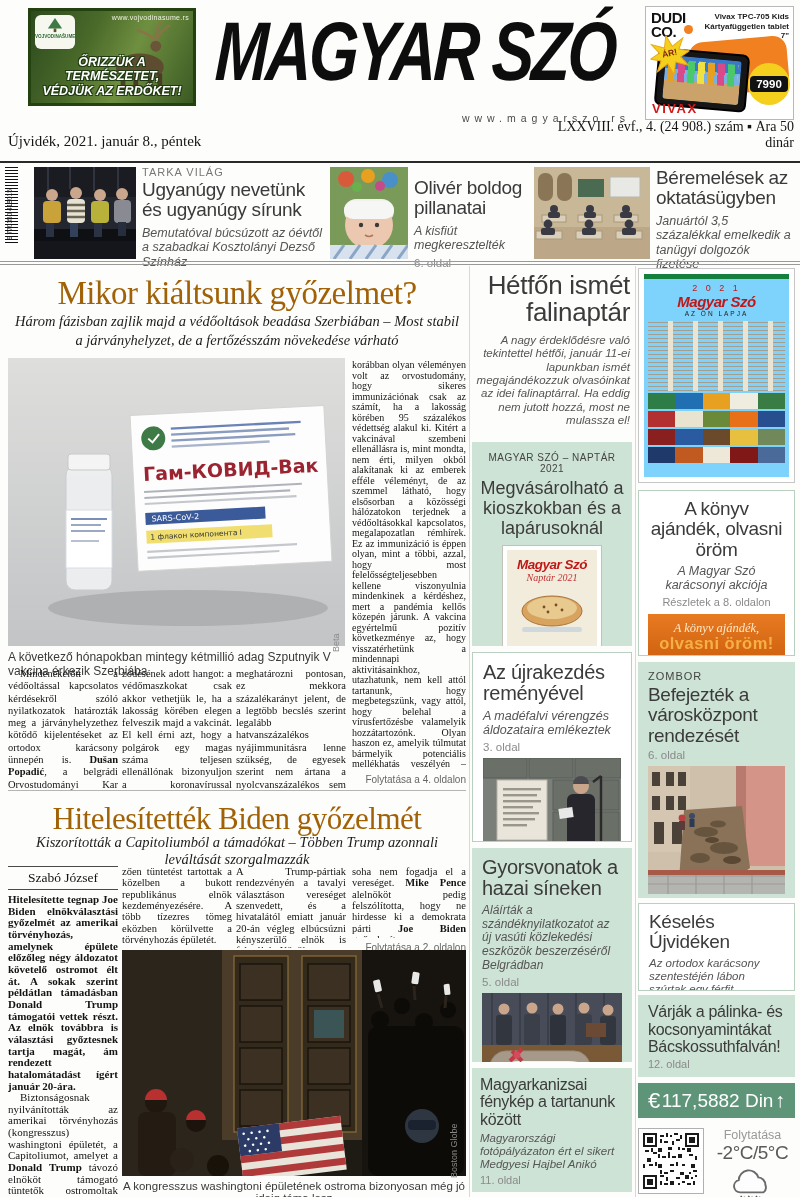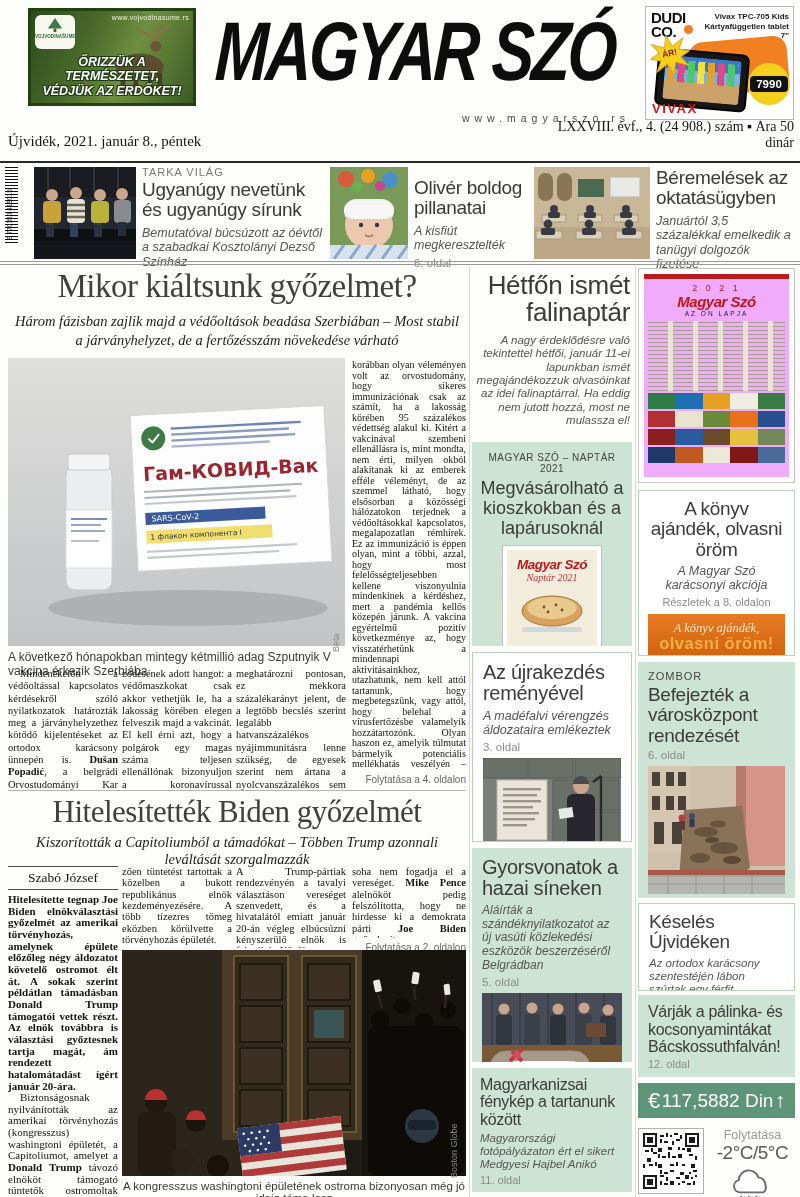--- a/index.html
+++ b/index.html
@@ -51,21 +51,21 @@
   .bars{position:absolute;left:3px;top:0;width:13px;height:76px;
         background:repeating-linear-gradient(180deg,#111 0 1.5px,#fff 1.5px 3px,#111 3px 3.8px,#fff 3.8px 6px,#111 6px 7px,#fff 7px 9px);}
   .bc-num{position:absolute;left:-33px;top:44px;width:80px;transform:rotate(-90deg);font-size:6.5px;color:#222;text-align:center;}
   .kicker{font-size:11px;letter-spacing:1px;color:#777;}
   .strip-title{font-size:19px;line-height:1.07;color:#3a3a3a;letter-spacing:-.3px;margin-top:2px;}
   .strip-deck{font-size:12.5px;font-style:italic;color:#555;line-height:1.16;margin-top:5px;}
   .page-ref{font-size:11.5px;color:#8a8a8a;margin-top:4px;}
   .strip-sep{left:0;top:261px;width:800px;height:4px;border-top:1px solid #999;border-bottom:1px solid #999;box-sizing:border-box;}
 
   
-  .h1{font-family:"Liberation Serif",serif;text-align:center;color:#404040;letter-spacing:-.5px;}
+  .h1{font-family:"Liberation Serif",serif;text-align:center;color:#a16207;letter-spacing:-.5px;margin-top:7px;}
   .deck{font-family:"Liberation Serif",serif;font-style:italic;text-align:center;color:#1d1d1d;}
   .caption{font-size:12px;color:#3a3a3a;}
   .body-col{font-family:"Liberation Serif",serif;text-align:justify;color:#141414;overflow:hidden;}
   .vcol{font-size:10.5px;line-height:1.17;}
   .vcolR{font-size:10px;line-height:1.05;}
   .bcol{font-size:10.5px;line-height:1.08;}
   .bcol1{font-size:11px;line-height:1.06;}
   .blead{margin:0;font-weight:bold;}
   .bpara{margin:0;text-indent:12px;}
   .vcol1{text-indent:12px;}
@@ -86,21 +86,21 @@
   .fali-title{font-size:26px;line-height:1.05;color:#3b3b3b;text-align:right;letter-spacing:-.3px;}
   .fali-text{font-size:11.5px;font-style:italic;color:#555;text-align:right;line-height:1.16;}
   .nap-kick{font-size:10px;letter-spacing:.5px;color:#444;text-align:center;}
   .nap-title{font-size:18px;line-height:1.1;color:#3b3b3b;text-align:center;margin-top:5px;}
   .nap-cover{width:98px;height:112px;margin:8px auto 0;background:#f2ecdc;border:4px solid #fff;outline:1px solid #c2c2b8;
              box-sizing:border-box;text-align:center;}
   .nap-cov-t{color:#c01818;font-weight:bold;font-style:italic;font-size:13.5px;margin-top:7px;letter-spacing:-.5px;}
   .nap-cov-s{color:#c03030;font-style:italic;font-size:10px;font-family:"Liberation Serif",serif;}
   
   .calad{left:638px;top:268px;width:157px;height:215px;background:#fff;border:1px solid #c6c6c6;padding:5px;box-sizing:border-box;}
-  .calin{position:relative;width:100%;height:100%;background:#f0abfc;border-top:5px solid #b91c1c;box-sizing:border-box;}
+  .calin{position:relative;width:100%;height:100%;background:#7dd3fc;border-top:5px solid #15803d;box-sizing:border-box;}
   .cal-year{color:#c01818;font-size:9px;letter-spacing:3px;text-align:center;margin-top:4px;}
   .cal-title{color:#c01818;font-weight:bold;font-style:italic;font-size:15px;text-align:center;letter-spacing:-.5px;}
   .cal-sub{color:#222;font-size:6.5px;letter-spacing:2px;text-align:center;}
   .callines{height:70px;margin:4px 4px 0;
     background-image:repeating-linear-gradient(90deg,transparent 0 20px,#ebe4d2 20px 25px),
                      repeating-linear-gradient(0deg,#a59e8e 0 1px,transparent 1px 4px);}
   .mrow{height:16px;margin:2px 4px 0;}
   .mr1{background:linear-gradient(90deg,#2e7d46 0 20%,#1f6fb2 0 40%,#e8a020 0 60%,#efece0 0 80%,#3a7d44 0);}
   .mr2{background:linear-gradient(90deg,#b23030 0 20%,#e8e4d0 0 40%,#6a8a3a 0 60%,#e87018 0 80%,#274f8f 0);}
   .mr3{background:linear-gradient(90deg,#8a1f1f 0 20%,#2a5aa0 0 40%,#6a4a2a 0 60%,#e8c040 0 80%,#70885a 0);}

